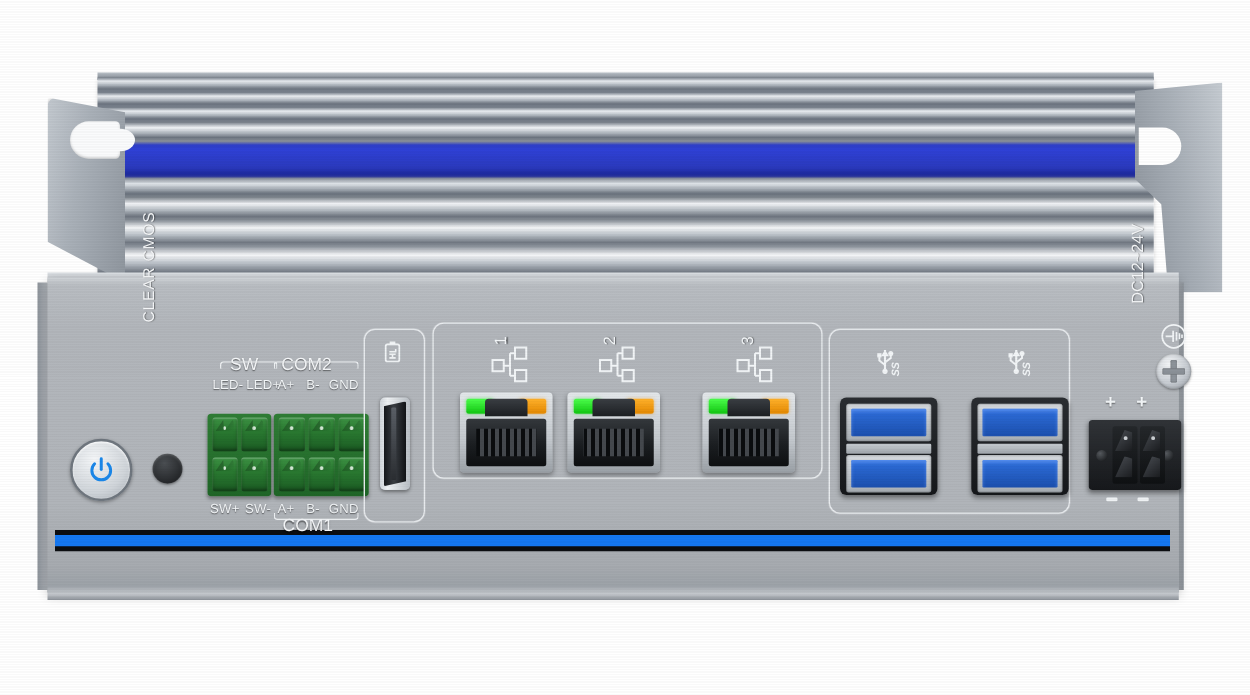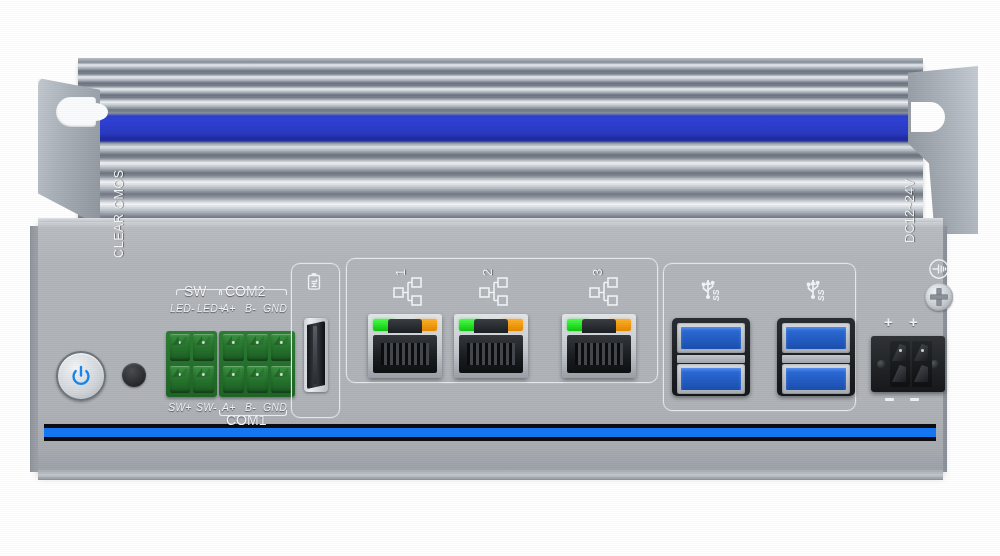--- a/index.html
+++ b/index.html
@@ -96,21 +96,21 @@
   .tcell{flex:1;margin:0 1.5px;border-radius:2px;position:relative;
     background:linear-gradient(180deg,#3c9143 0%,#2a7a31 40%,#1b5c23 100%);
     box-shadow:inset 0 1px 1px rgba(255,255,255,.28),inset 0 -2px 3px rgba(0,0,0,.35);}
   .tcell:before{content:"";position:absolute;left:50%;top:7px;width:2.5px;height:2.5px;
     border-radius:50%;background:#cfe6d1;transform:translateX(-50%);}
   .tcell:after{content:"";position:absolute;left:14%;top:2px;width:72%;height:9px;
     background:linear-gradient(135deg,rgba(0,0,0,.35),rgba(0,0,0,0));
     clip-path:polygon(0 100%,42% 0,48% 100%,92% 0,100% 20%,100% 100%);}
 
   .tlabel{position:absolute;font-size:10.5px;color:#f2f5f7;white-space:nowrap;
-    text-shadow:0 1px 1px rgba(0,0,0,.5);letter-spacing:.2px;font-style:italic;}
+    text-shadow:0 1px 1px rgba(0,0,0,.5);letter-spacing:.2px;}
   .tgroup{position:absolute;font-size:14px;color:#f4f6f8;white-space:nowrap;
     text-shadow:0 1px 1px rgba(0,0,0,.5);}
   .brkt{position:absolute;border-top:1.5px solid #eef1f3;height:5px;
     border-left:1.5px solid #eef1f3;border-right:1.5px solid #eef1f3;
     border-radius:3px 3px 0 0;}
   .brkt-dn{position:absolute;border-bottom:1.5px solid #eef1f3;height:5px;
     border-left:1.5px solid #eef1f3;border-right:1.5px solid #eef1f3;
     border-radius:0 0 3px 3px;}
 
   

